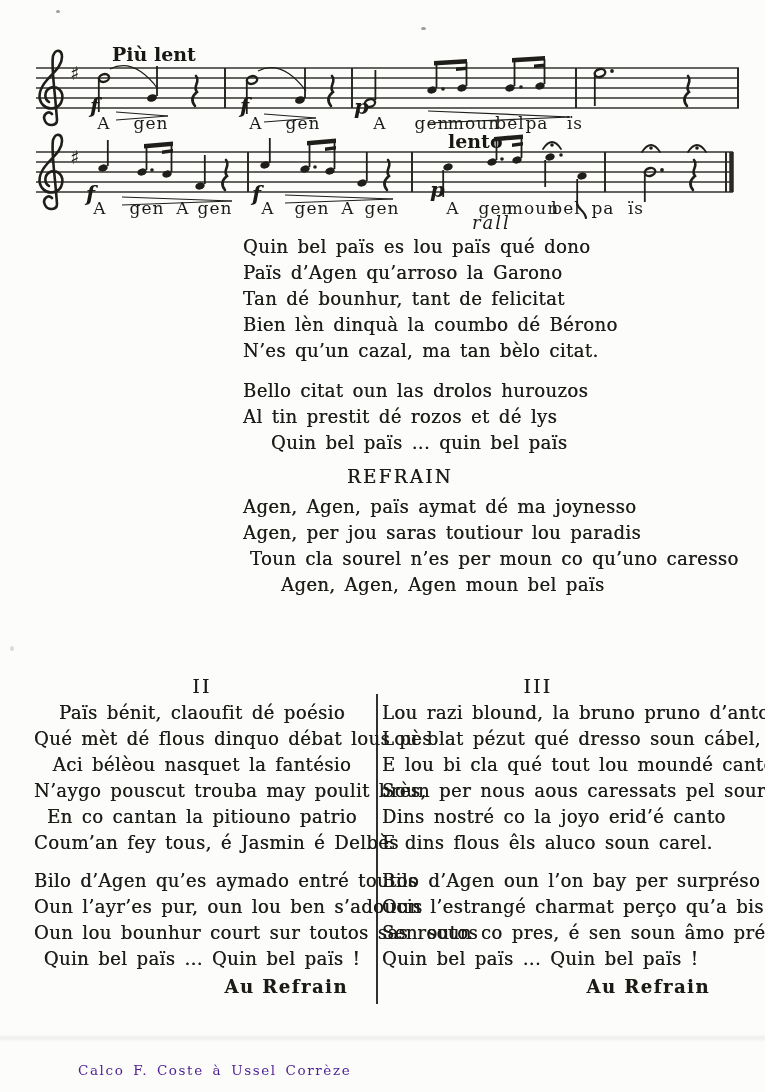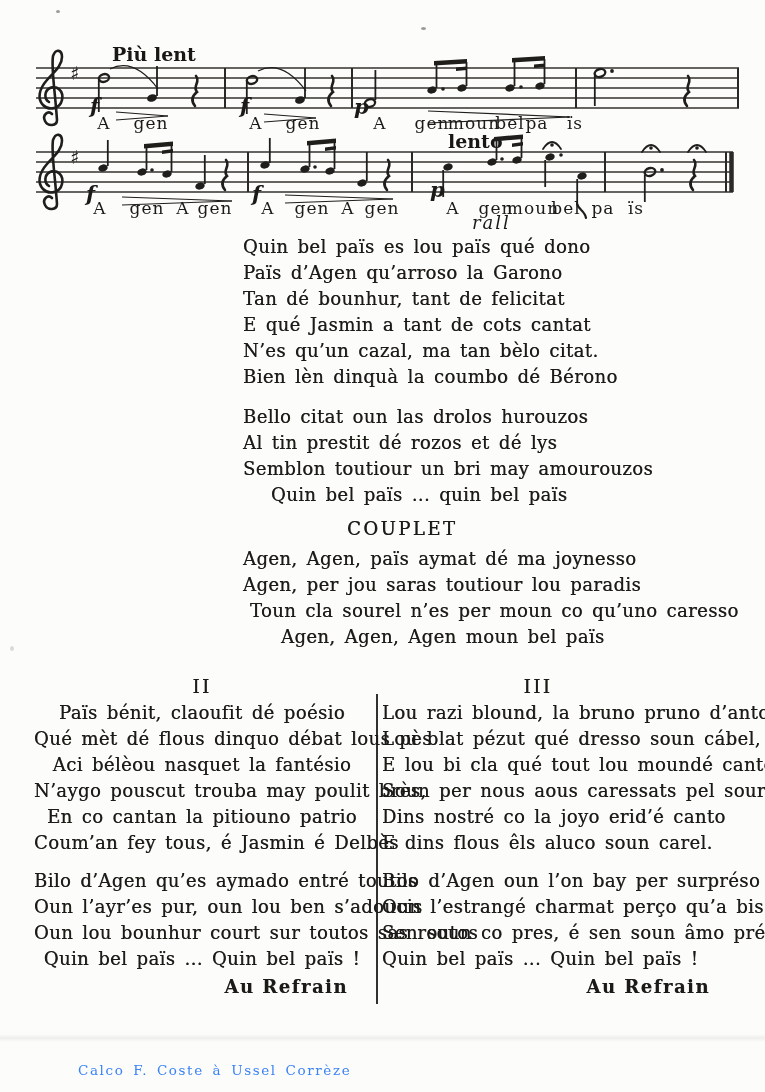--- a/index.html
+++ b/index.html
@@ -12,21 +12,21 @@
   .page{position:absolute;inset:0;}
   .abs{position:absolute;}
   .vline{white-space:nowrap;font-size:18px;line-height:26px;letter-spacing:0.4px;word-spacing:3px;
          text-shadow:0.35px 0.35px 0 rgba(25,24,20,0.75);}
   .heading{font-size:18px;letter-spacing:2.5px;line-height:26px;text-shadow:0.4px 0.4px 0 rgba(25,24,20,0.8);}
   .centercol{text-align:center;}
   .aurefrain{font-weight:bold;font-size:18px;letter-spacing:1.5px;
              text-shadow:0.3px 0.3px 0 rgba(25,24,20,0.6);}
   sup{font-size:11px;letter-spacing:0;}
   .divider{width:2px;background:#33312d;}
-  .credit{font-size:13.5px;letter-spacing:1.6px;word-spacing:3px;color:#3b82f6;}
+  .credit{font-size:13.5px;letter-spacing:1.6px;word-spacing:3px;color:#4c1d95;}
   .crease{left:0;top:1034px;width:765px;height:8px;
           background:linear-gradient(180deg,rgba(0,0,0,0) 0%,rgba(60,58,52,0.07) 50%,rgba(0,0,0,0) 100%);}
   .speck{background:rgba(40,38,34,0.45);border-radius:50%;}
   
   svg text{text-shadow:none;}
   .sline{stroke:#34322e;stroke-width:1.3;}
   .bar{stroke:#2a2926;stroke-width:2;}
   .barthick{stroke:#2a2926;stroke-width:4.5;}
   .st{stroke:#1f1e1b;fill:none;stroke-linecap:round;}
   .nh{fill:#1f1e1b;}
@@ -222,31 +222,29 @@
         <text class="lyric" x="636" y="214">ïs</text>
       </g>
     </g>
   </svg>
 
   <div class="abs" style="left:243px;top:234px;">
     <div>
       <div class="vline">Quin bel païs es lou païs qué dono</div>
       <div class="vline">Païs d’Agen qu’arroso la Garono</div>
       <div class="vline">Tan dé bounhur, tant de felicitat</div>
-      <div class="vline">E qué Jasmin a tant de cots cantat</div>
+      <div class="vline">Bien lèn dinquà la coumbo dé Bérono</div>
       <div class="vline">N’es qu’un cazal, ma tan bèlo citat.</div>
-      <div class="vline">Bien lèn dinquà la coumbo dé Bérono</div>
     </div>
     <div style="margin-top:14px;">
       <div class="vline">Bello citat oun las drolos hurouzos</div>
       <div class="vline">Al tin prestit dé rozos et dé lys</div>
-      <div class="vline">Semblon toutiour un bri may amourouzos</div>
       <div class="vline" style="padding-left:28px;">Quin bel païs ... quin bel païs</div>
     </div>
-    <div class="heading" style="margin-top:8px;padding-left:104px;">COUPLET</div>
+    <div class="heading" style="margin-top:8px;padding-left:104px;">REFRAIN</div>
     <div style="margin-top:4px;">
       <div class="vline">Agen, Agen, païs aymat dé ma joynesso</div>
       <div class="vline">Agen, per jou saras toutiour lou paradis</div>
       <div class="vline" style="padding-left:7px;">Toun cla sourel n’es per moun co qu’uno caresso</div>
       <div class="vline" style="padding-left:38px;">Agen, Agen, Agen moun bel païs</div>
     </div>
   </div>
 
   <div class="abs divider" style="left:376px;top:694px;height:310px;"></div>
 

